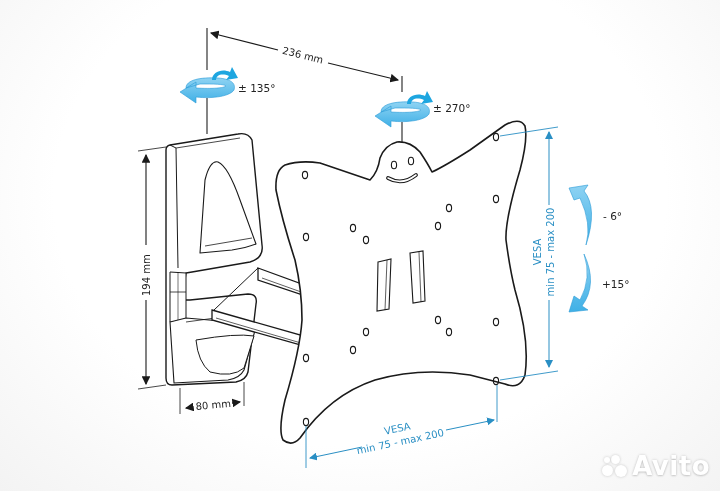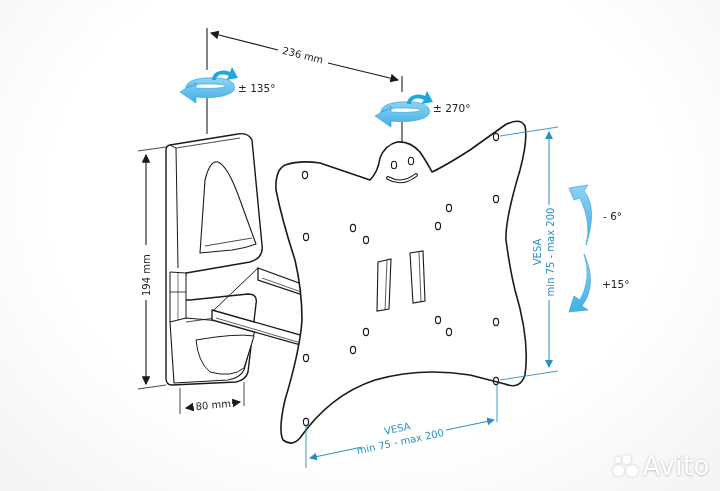--- a/index.html
+++ b/index.html
@@ -11,21 +11,21 @@
   .stage { position: relative; width: 720px; height: 491px;
     background: radial-gradient(ellipse at 50% 40%, #ffffff 60%, #f3f3f3 100%); }
   svg.diagram { position: absolute; left: 0; top: 0; }
   .dim-text { font-family: "DejaVu Sans", sans-serif; font-size: 10px; fill: #222; }
   .deg-text { font-family: "DejaVu Sans", sans-serif; font-size: 10.5px; fill: #222; }
   .vesa-text { font-family: "DejaVu Sans", sans-serif; font-size: 10px; fill: #2a8fc4; }
   .watermark {
     position: absolute; right: 10px; bottom: 10px;
     display: flex; align-items: center; gap: 4px;
     color: #ffffff; font-family: "DejaVu Sans", sans-serif;
-    font-size: 26px; font-weight: normal; letter-spacing: 0.5px;
+    font-size: 26px; font-weight: bold; letter-spacing: 0.5px;
     text-shadow: 0 0 3px rgba(0,0,0,0.18), 0 1px 2px rgba(0,0,0,0.12);
   }
   .wm-dots { position: relative; width: 26px; height: 22px; }
   .wm-dots span { position: absolute; border-radius: 50%; background: #fff;
     box-shadow: 0 0 3px rgba(0,0,0,0.2); }
 </style>
 </head>
 <body>
 
 <div class="stage">

